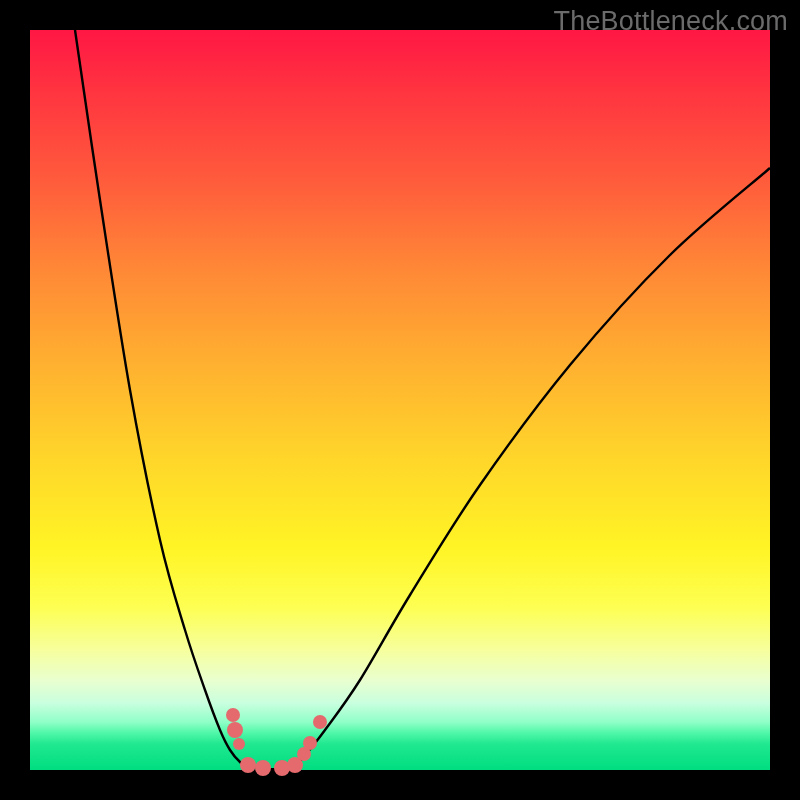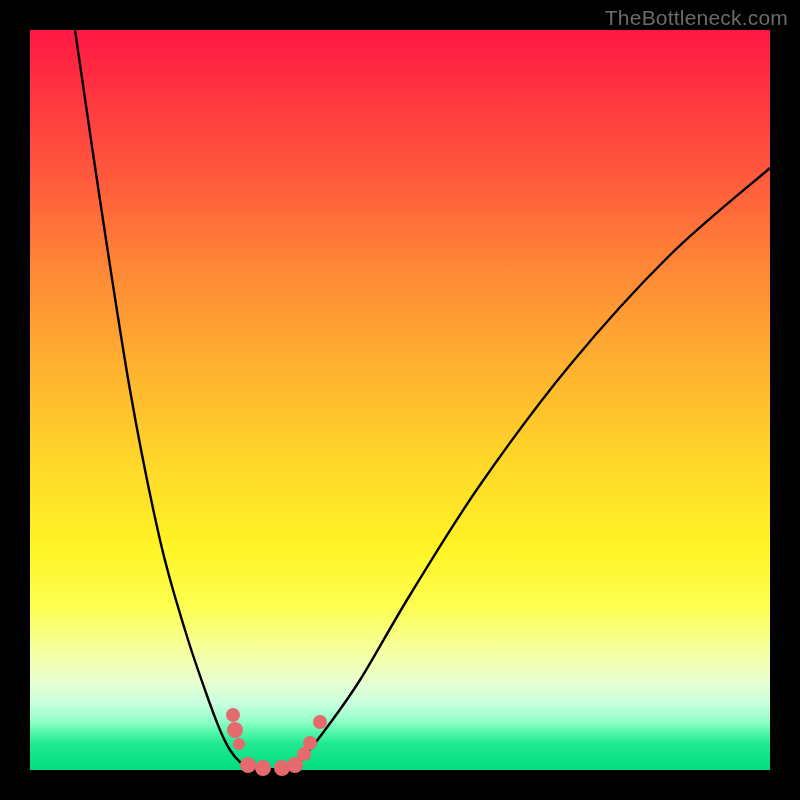--- a/index.html
+++ b/index.html
@@ -32,21 +32,21 @@
       #90ffc8 93.5%,
       #50f7a8 95%,
       #20e890 96.5%,
       #00dd80 100%);
   }
   .watermark {
     position: absolute;
     top: 6px;
     right: 12px;
     color: #6b6b6b;
-    font-size: 21px;
+    font-size: 27px;
     font-weight: 400;
     letter-spacing: 0.2px;
     user-select: none;
   }
   svg.curve {
     position: absolute;
     left: 30px;
     top: 30px;
     width: 740px;
     height: 740px;

